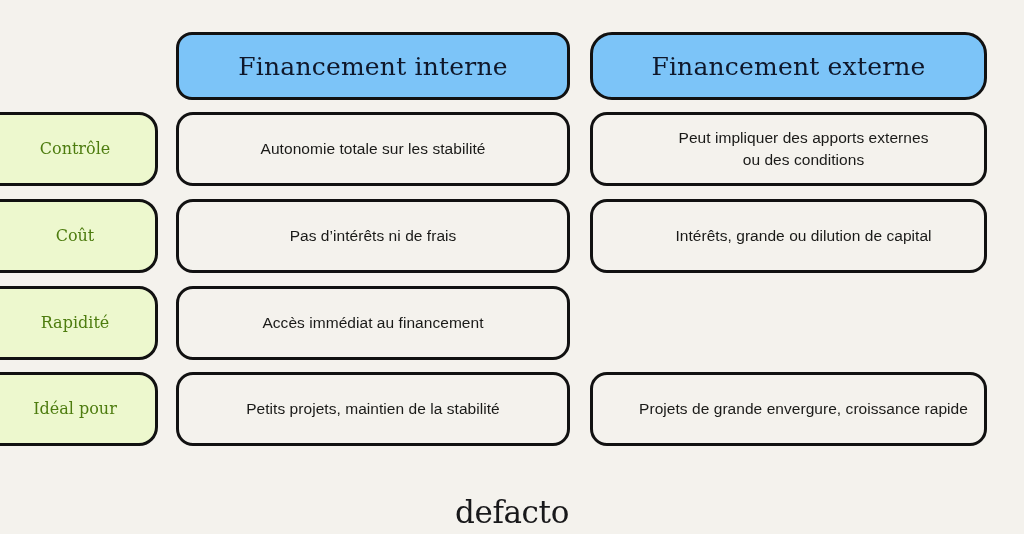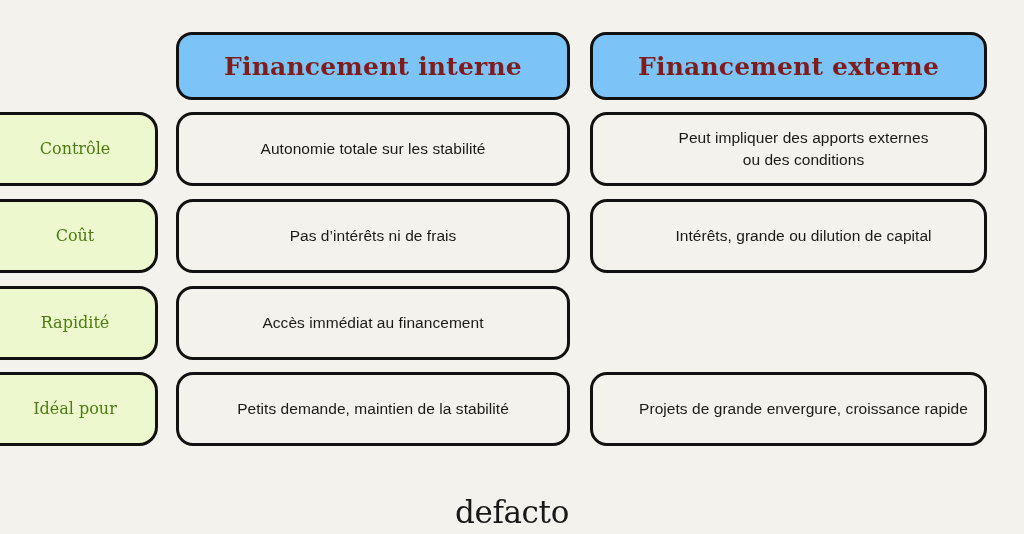--- a/index.html
+++ b/index.html
@@ -37,29 +37,29 @@
 
   
   .header-pill {
     background: #7CC4F8;
     border-radius: 16px;
     height: 68px;
     top: 32px;
   }
   .header-pill .htxt {
     font-family: "DejaVu Serif", "Liberation Serif", serif;
-    font-weight: bold;
+    font-weight: normal;
     font-size: 25px;
-    color: #7f1d1d;
+    color: #0f172a;
     letter-spacing: 0.2px;
     line-height: 1;
   }
 
   #hdr-internal { left: 176px; width: 394px; }
-  #hdr-external { left: 590px; width: 397px; }
+  #hdr-external { left: 590px; width: 397px; border-radius: 22px; }
 
   
   .label-pill {
     background: #EDF8CE;
     left: -26px;
     width: 184px;
     border-radius: 19px;
   }
   .label-pill .ltxt {
     font-family: "DejaVu Serif", "Liberation Serif", serif;
@@ -143,21 +143,21 @@
     <span class="ltxt">Rapidité</span>
   </div>
   <div class="cell content-pill col-mid row-2">
     <span class="ctxt">Accès immédiat au financement</span>
   </div>
 
   <div class="cell label-pill row-3">
     <span class="ltxt">Idéal pour</span>
   </div>
   <div class="cell content-pill col-mid row-3">
-    <span class="ctxt">Petits demande, maintien de la stabilité</span>
+    <span class="ctxt">Petits projets, maintien de la stabilité</span>
   </div>
   <div class="cell content-pill col-right row-3">
     <span class="ctxt">Projets de grande envergure, croissance rapide</span>
   </div>
 
   <div id="brand">
     <span>defacto</span>
   </div>
 
 </div>

